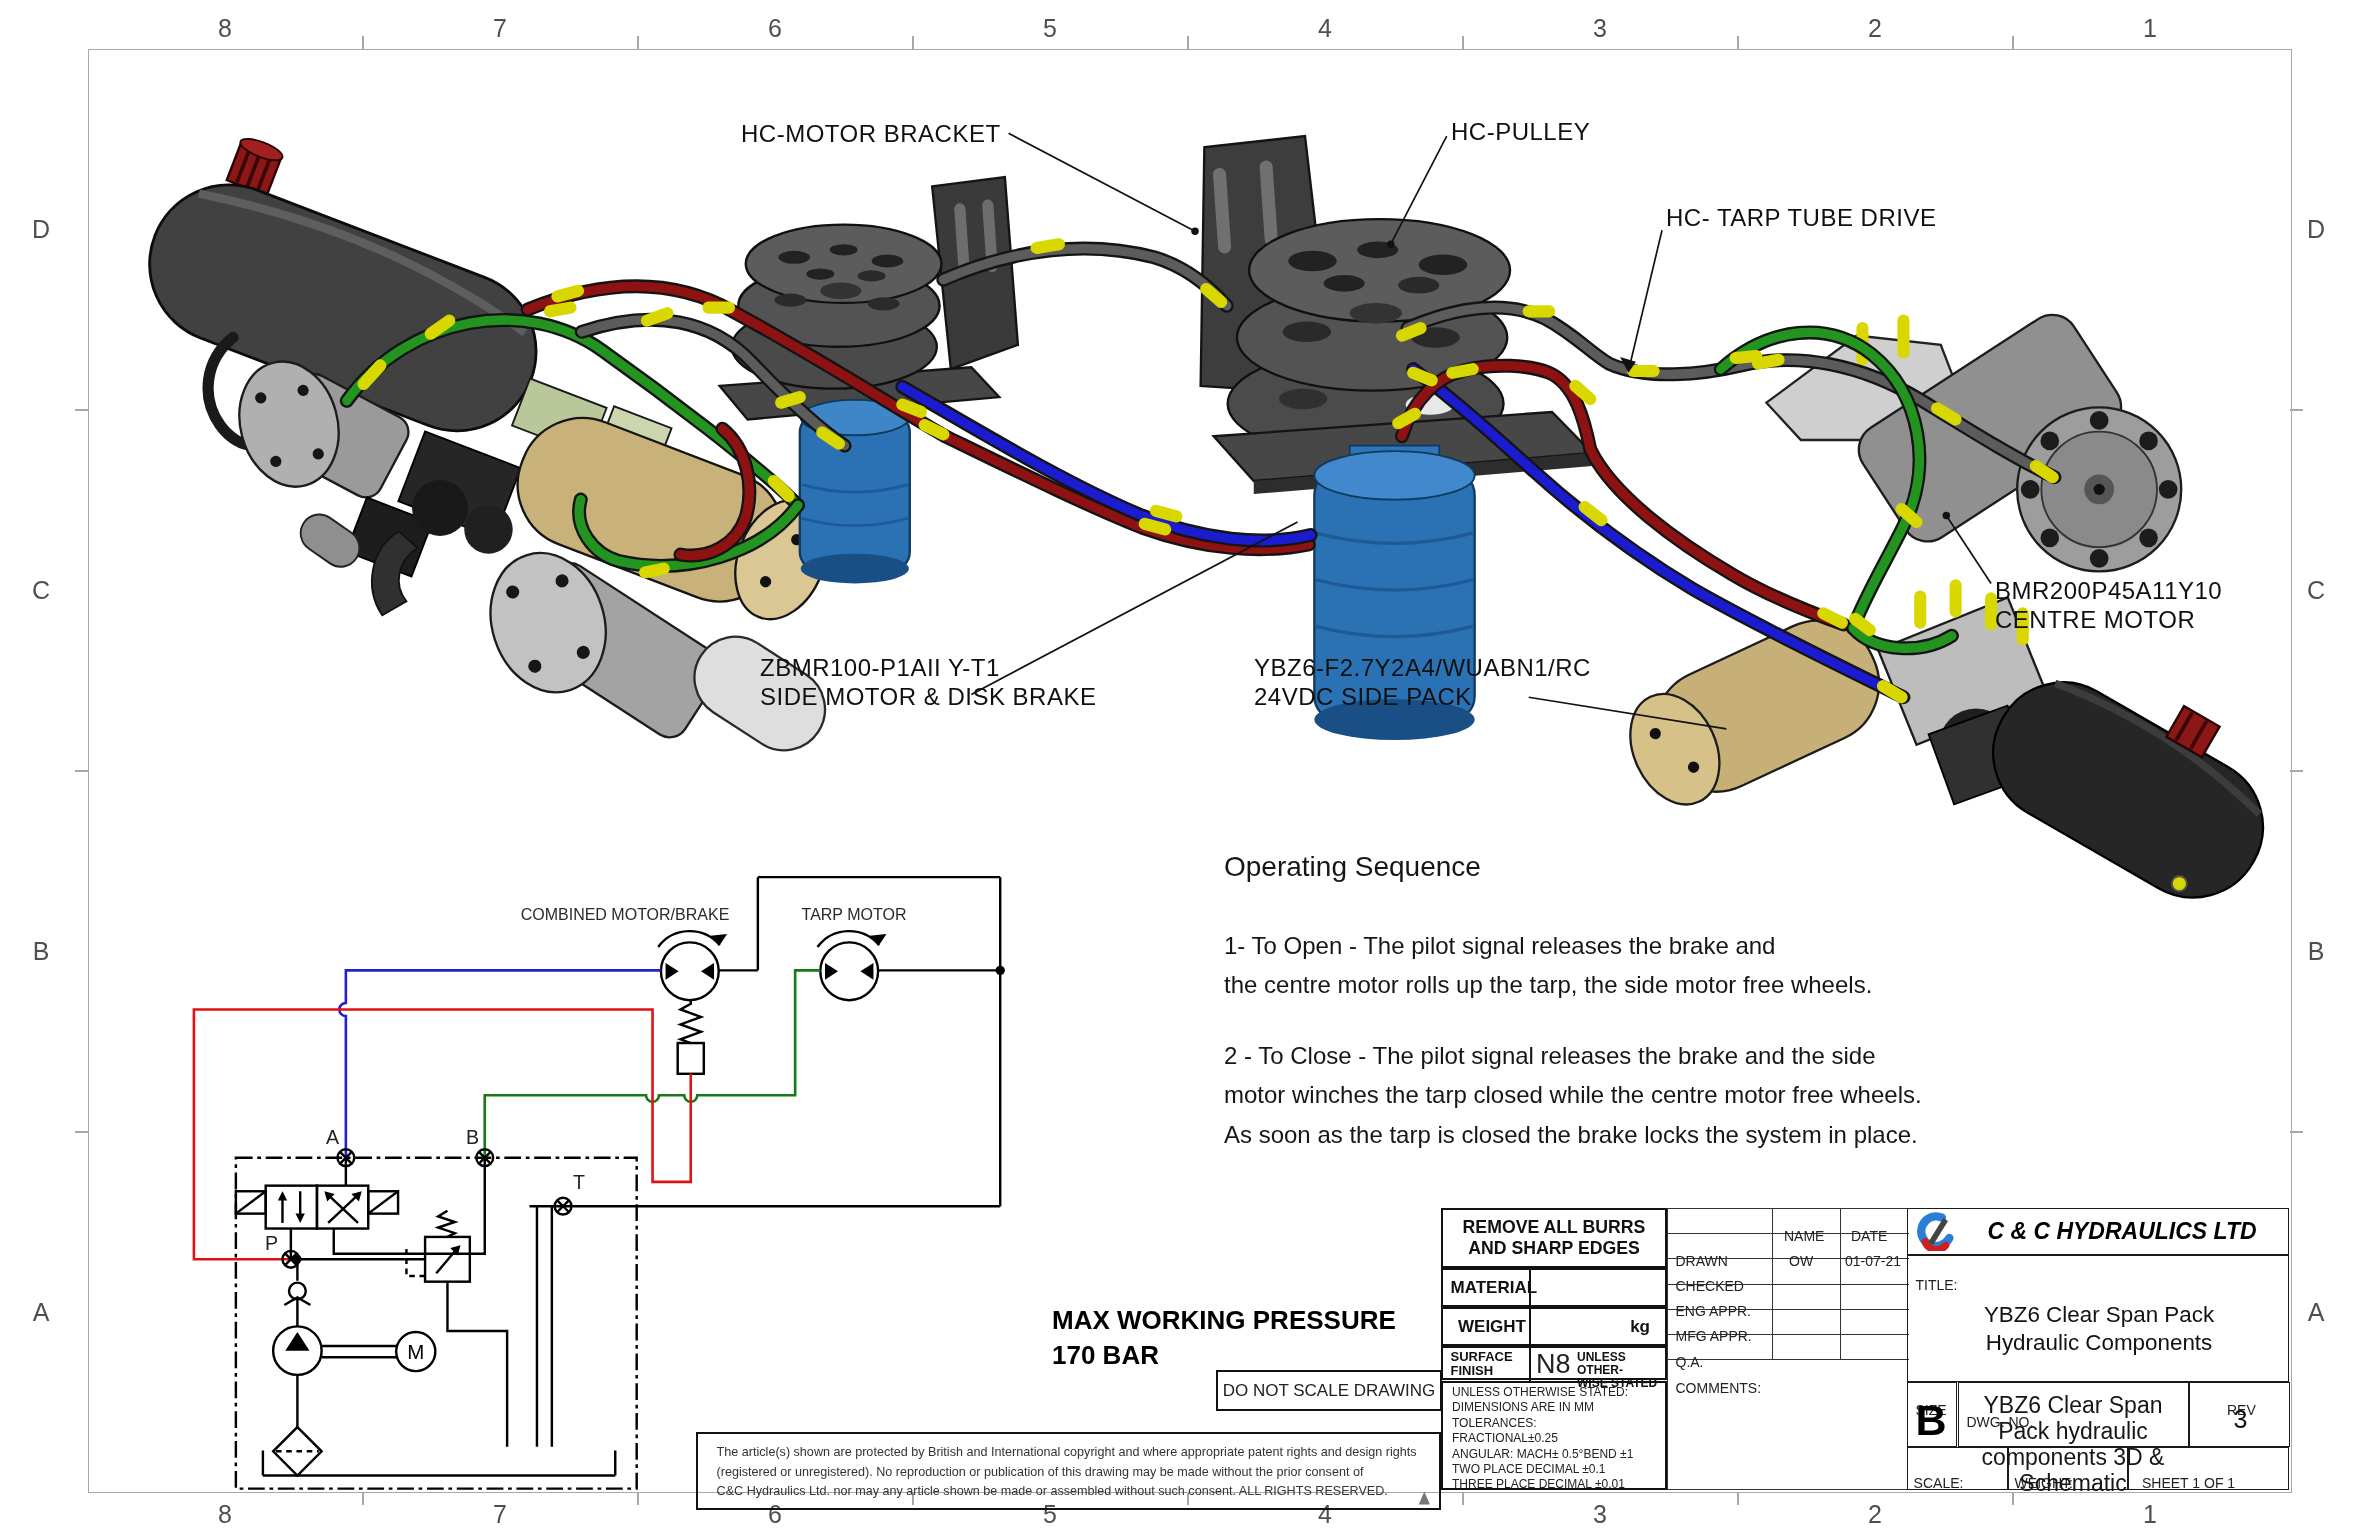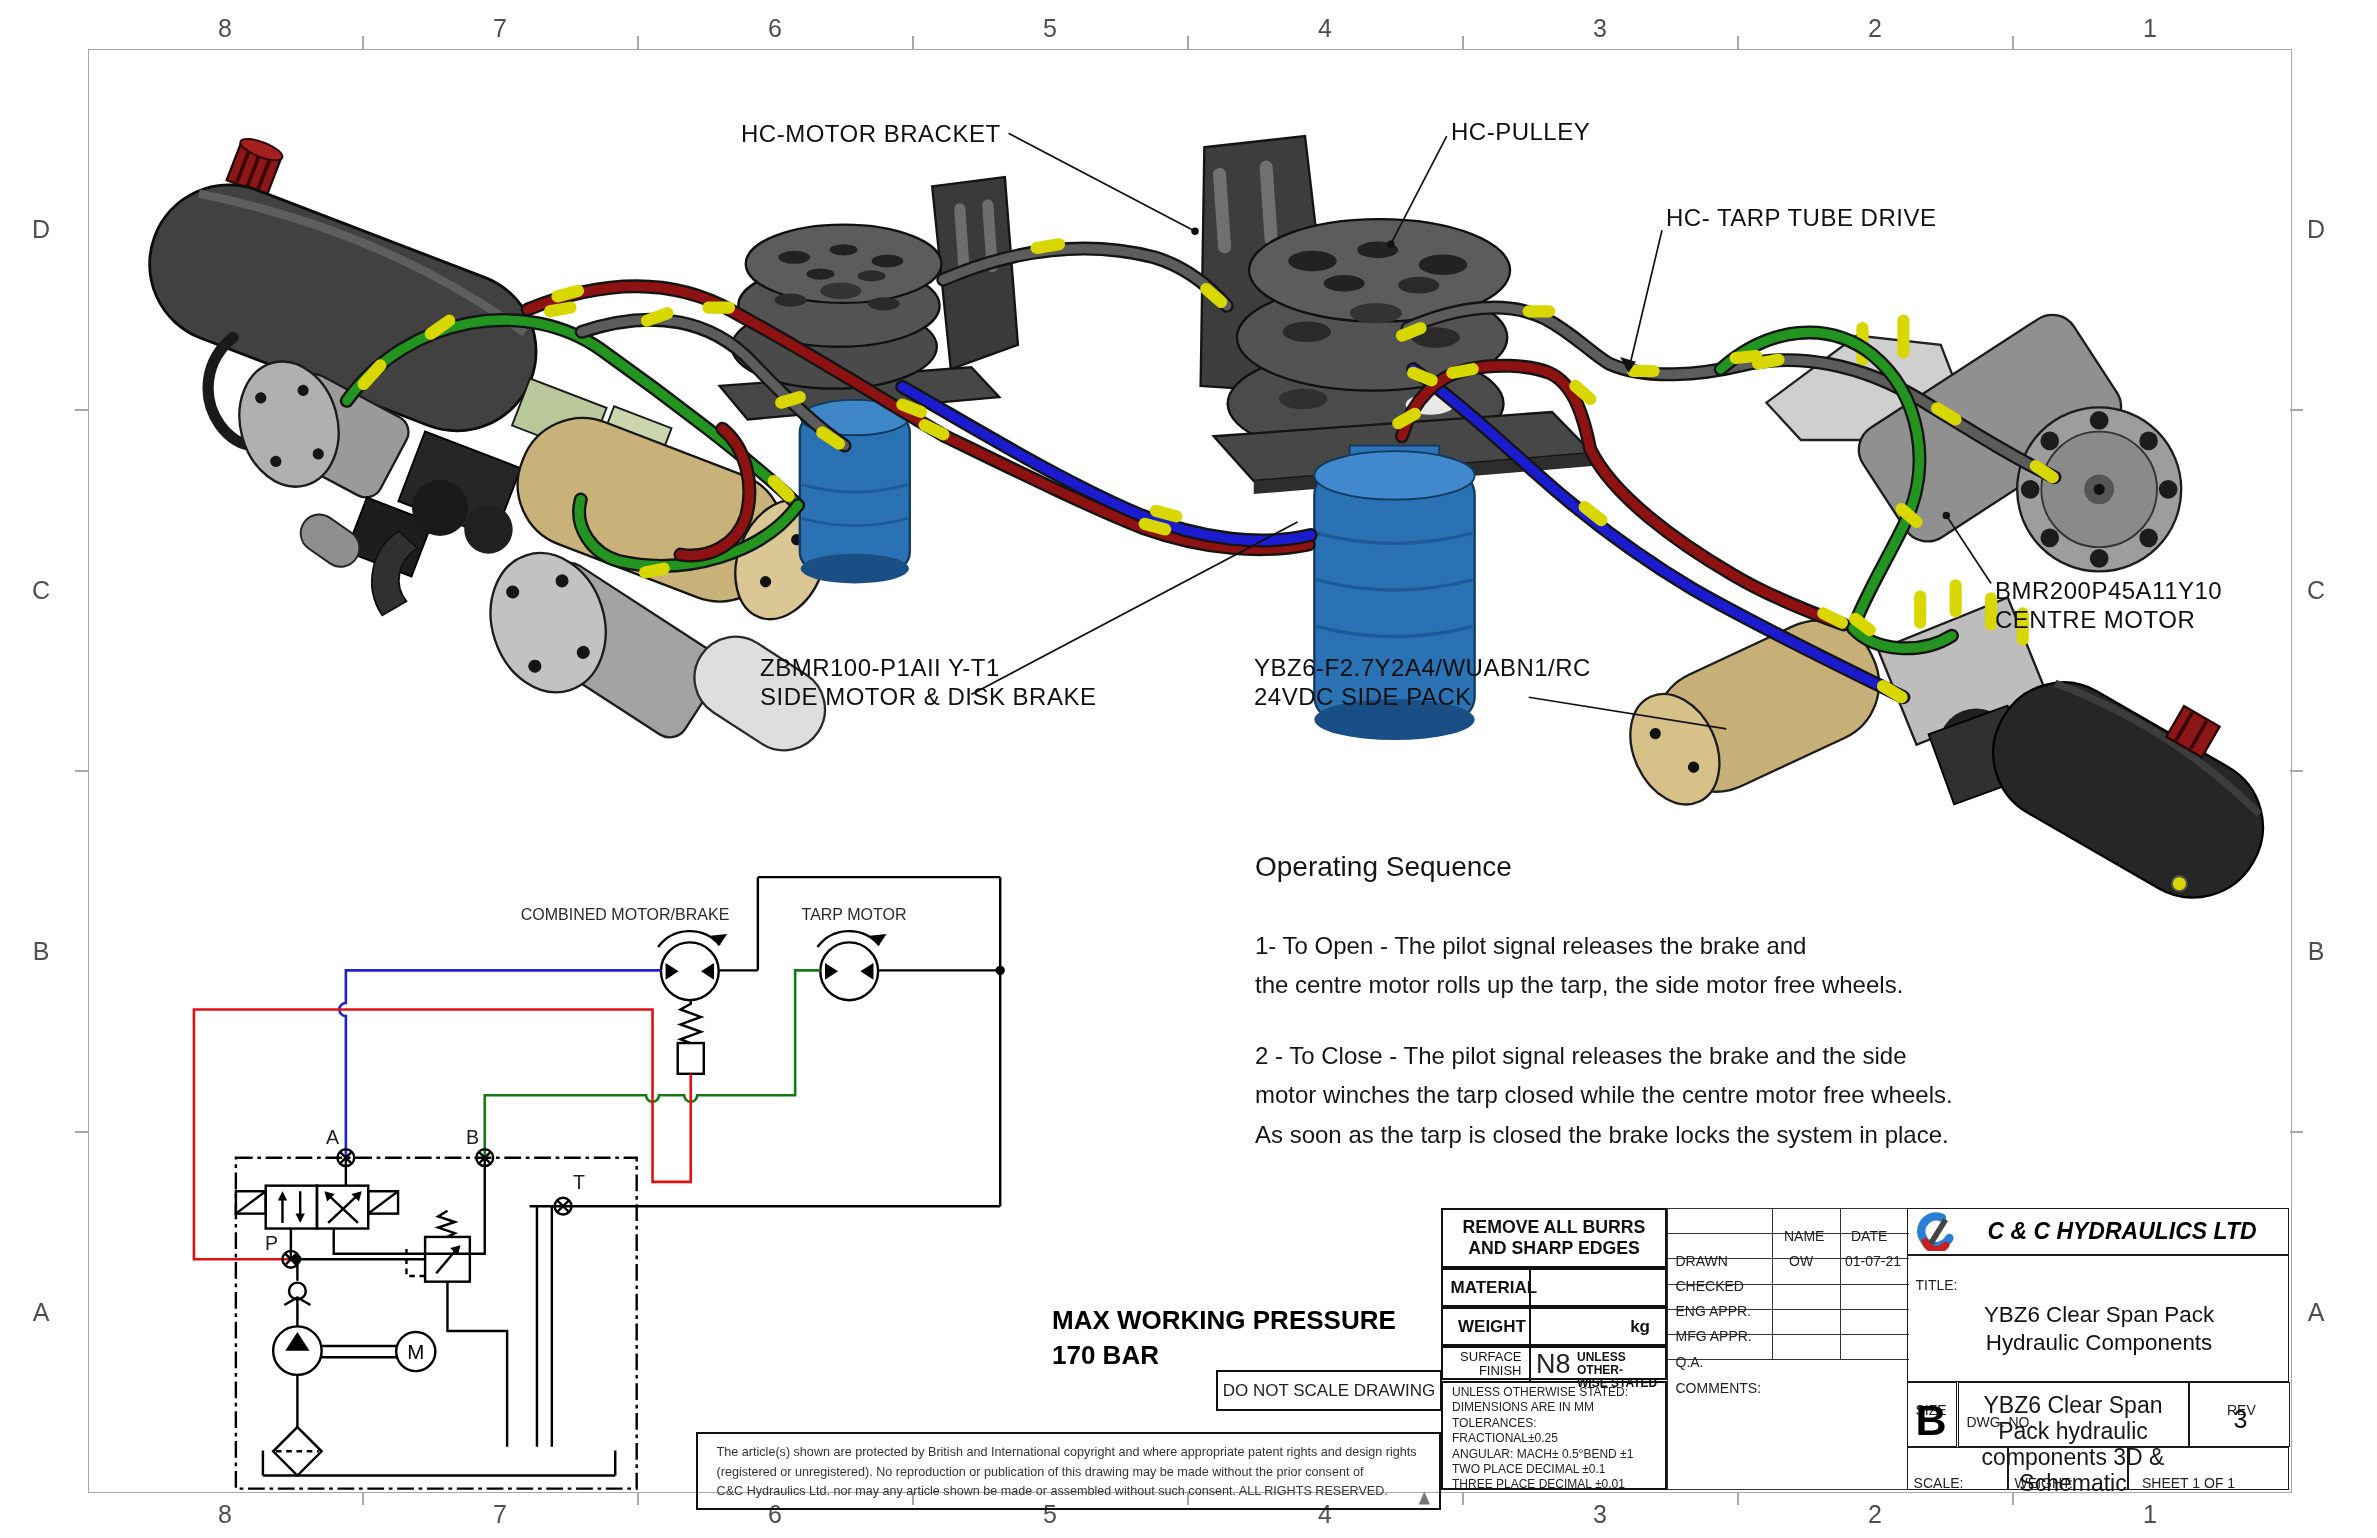--- a/index.html
+++ b/index.html
@@ -10,21 +10,21 @@
   #frame{position:absolute;left:88px;top:49px;width:2202px;height:1442px;border:1.9px solid #a8a8a8;}
   .tick{position:absolute;background:#a8a8a8;}
   .gridlab{position:absolute;font-size:25px;color:#4f4f4f;transform:translate(-50%,-50%);}
   
   .lbl{position:absolute;font-size:24px;color:#101010;letter-spacing:0.5px;white-space:nowrap;}
   .lbl2{line-height:29px;}
   
   .schlab{position:absolute;font-size:16px;color:#2a2a2a;transform:translateX(-50%);white-space:nowrap;}
   .port{position:absolute;font-size:19.6px;color:#222;}
   
-  .ops{position:absolute;left:1224px;color:#161616;margin-left:31px;}
+  .ops{position:absolute;left:1224px;color:#161616;}
   .ops-title{font-size:28px;}
   .ops-line{font-size:24px;white-space:nowrap;}
   
   #maxp{position:absolute;left:1052px;top:1303px;font-size:26px;font-weight:bold;line-height:35px;color:#000;}
   #dns{position:absolute;left:1216px;top:1370px;width:226px;height:41px;border:2.8px solid #111;
        box-sizing:border-box;display:flex;align-items:center;justify-content:center;font-size:17px;color:#222;}
   #copy{position:absolute;left:696px;top:1432px;width:745px;height:78px;border:2.8px solid #111;
         box-sizing:border-box;padding:9.3px 0 0 18.6px;font-size:12.6px;line-height:19.6px;color:#333;}
   
   .tb{position:absolute;box-sizing:border-box;}
@@ -513,21 +513,21 @@
   <div class="tb bthick" style="left:1441px;top:1268px;width:226px;height:39px">
     <div class="abs cell-label" style="left:7.5px;top:8.4px">MATERIAL</div>
     <div class="abs" style="left:86px;top:0;width:0;height:39px;border-left:2.8px solid #111"></div>
   </div>
   <div class="tb bthick" style="left:1441px;top:1307px;width:226px;height:39px">
     <div class="abs cell-label" style="left:15px;top:8.4px">WEIGHT</div>
     <div class="abs" style="left:86px;top:0;width:0;height:39px;border-left:2.8px solid #111"></div>
     <div class="abs cell-label" style="right:15px;top:8.4px">kg</div>
   </div>
   <div class="tb bthick" style="left:1441px;top:1346px;width:226px;height:34px">
-    <div class="abs" style="left:7.5px;top:1.9px;font-weight:normal;font-size:13px;line-height:14px;text-align:right;width:71px">
+    <div class="abs" style="left:7.5px;top:1.9px;font-weight:bold;font-size:13px;line-height:14px;text-align:left;width:71px">
       <div>SURFACE</div>
       <div>FINISH</div>
     </div>
     <div class="abs" style="left:86px;top:0;width:0;height:34px;border-left:2.8px solid #111"></div>
     <div class="abs" style="left:93px;top:0.9px;font-size:27px;color:#222">N8</div>
     <div class="abs" style="left:134px;top:2.8px;font-weight:bold;font-size:12px;line-height:13px">
       <div>UNLESS OTHER-</div>
       <div>WISE STATED</div>
     </div>
   </div>

